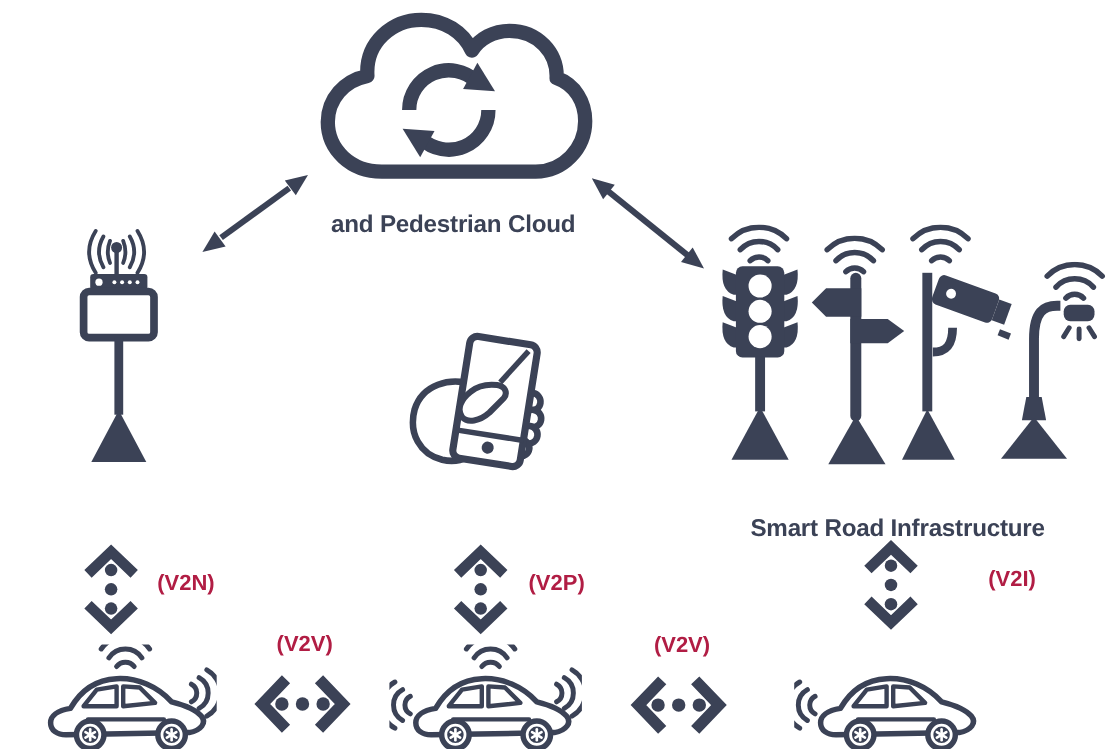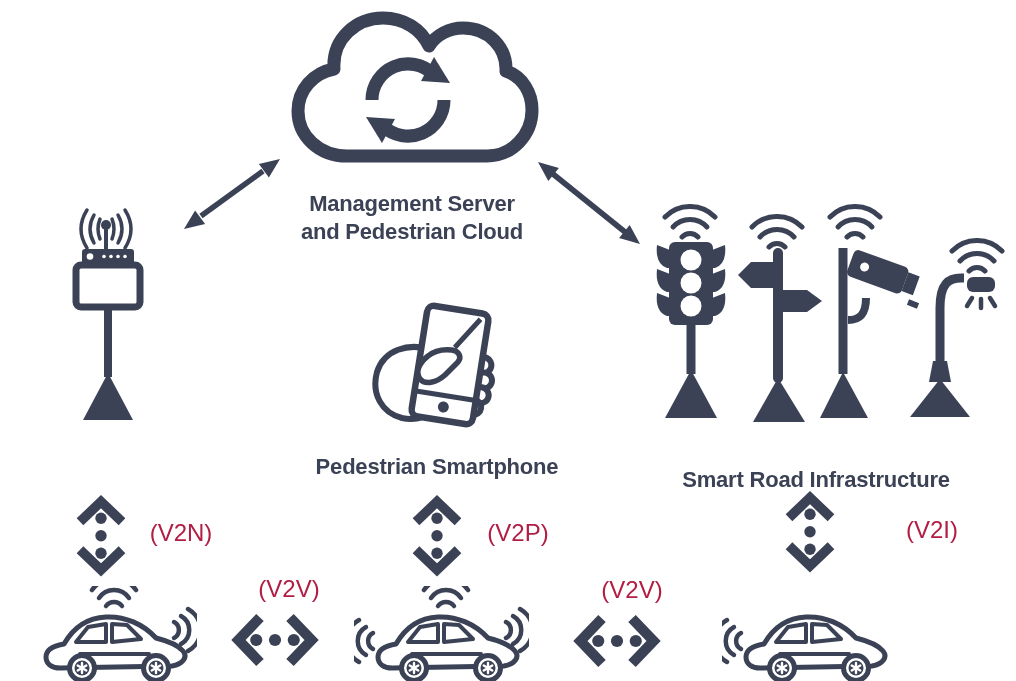--- a/index.html
+++ b/index.html
@@ -3,21 +3,21 @@
 <meta charset="utf-8">
 <style>
   :root { --ink:#3B4256; --accent:#B11D44; --background:#FFFFFF; }
   html,body { margin:0; padding:0; }
   body { background:#fff; font-family:"Liberation Sans","DejaVu Sans",sans-serif; }
   .canvas { position:relative; width:1016px; height:681px; background:var(--background); overflow:hidden; }
   .abs { position:absolute; }
   .icon { color:var(--ink); }
   .caption { color:var(--ink); font-weight:bold; font-size:22px; letter-spacing:-0.2px; white-space:nowrap; transform:translateX(-50%); text-align:center; }
   .cloud-caption { line-height:28px; }
-  .link-label { color:var(--accent); font-weight:normal; font-size:24px; white-space:nowrap; transform:translateX(-50%);margin-left:12px; }
+  .link-label { color:var(--accent); font-weight:bold; font-size:20px; white-space:nowrap; transform:translateX(-50%); }
   svg { display:block; }
 </style>
 </head>
 <body>
 
 <div class="canvas">
 
   <svg width="0" height="0" style="position:absolute" aria-hidden="true">
     <defs>
       <symbol id="wifi" viewBox="0 0 64 36">
@@ -101,21 +101,20 @@
     <path d="M 64 152 C 36 152 15 132 15 107 C 15 86 30 69 51 65 C 49 34 74 14 100 14 C 121 14 138 25 146 42 C 153 31 166 24 180 24 C 206 24 224 44 223 67 C 240 73 249 89 249 106 C 249 131 229 152 204 152 Z" fill="#fff" stroke="currentColor" stroke-width="13" stroke-linejoin="round"></path>
     <g>
       <path d="M 89 96 A 36 36 0 0 1 150 70" fill="none" stroke="currentColor" stroke-width="13"></path>
       <polygon points="167,79 138,77 151,53" fill="currentColor"></polygon>
       <path d="M 161 96 A 36 36 0 0 1 100 122" fill="none" stroke="currentColor" stroke-width="13"></path>
       <polygon points="83,113 112,115 99,139" fill="currentColor"></polygon>
     </g>
   </svg>
 
   <div class="abs cloud-caption" style="left:412px;top:190px;transform:translateX(-50%);text-align:center">
-    <div class="caption" style="transform:none">Management Server</div>
     <div class="caption" style="transform:none">and Pedestrian Cloud</div>
   </div>
 
   <svg class="abs icon" style="left:168px;top:156px" width="120" height="92" viewBox="0 0 120 92">
     <line x1="95" y1="15" x2="33" y2="60" stroke="currentColor" stroke-width="5.5"></line>
     <polygon points="112,3 100.9,21.6 90.9,8" fill="currentColor"></polygon>
     <polygon points="16,73 37.1,68 27.1,54.4" fill="currentColor"></polygon>
   </svg>
   <svg class="abs icon" style="left:528px;top:158px" width="122" height="92" viewBox="0 0 122 92">
     <line x1="25" y1="16" x2="97" y2="74" stroke="currentColor" stroke-width="5.5"></line>
@@ -213,21 +212,20 @@
       <line x1="69" y1="93" x2="64" y2="101"></line>
         <line x1="78" y1="94" x2="78" y2="103"></line>
         <line x1="87" y1="93" x2="92" y2="101"></line>
     </g>
     <g fill="currentColor">
       <polygon points="30,156 44,156 48,177 26,177"></polygon>
       <polygon points="37,174 7,212 67,212"></polygon>
     </g>
   </svg>
 
-  <div class="abs caption" style="left:437px;top:454px">Pedestrian Smartphone</div>
   <div class="abs caption" style="left:816px;top:467px">Smart Road Infrastructure</div>
 
   <svg class="abs icon" style="left:73px;top:492px" width="56" height="87.5" viewBox="0 0 64 100">
       <use href="#varrow"></use>
     </svg>
   <svg class="abs icon" style="left:409px;top:492px" width="56" height="87.5" viewBox="0 0 64 100">
       <use href="#varrow"></use>
     </svg>
   <svg class="abs icon" style="left:782px;top:488px" width="56" height="87.5" viewBox="0 0 64 100">
       <use href="#varrow"></use>

